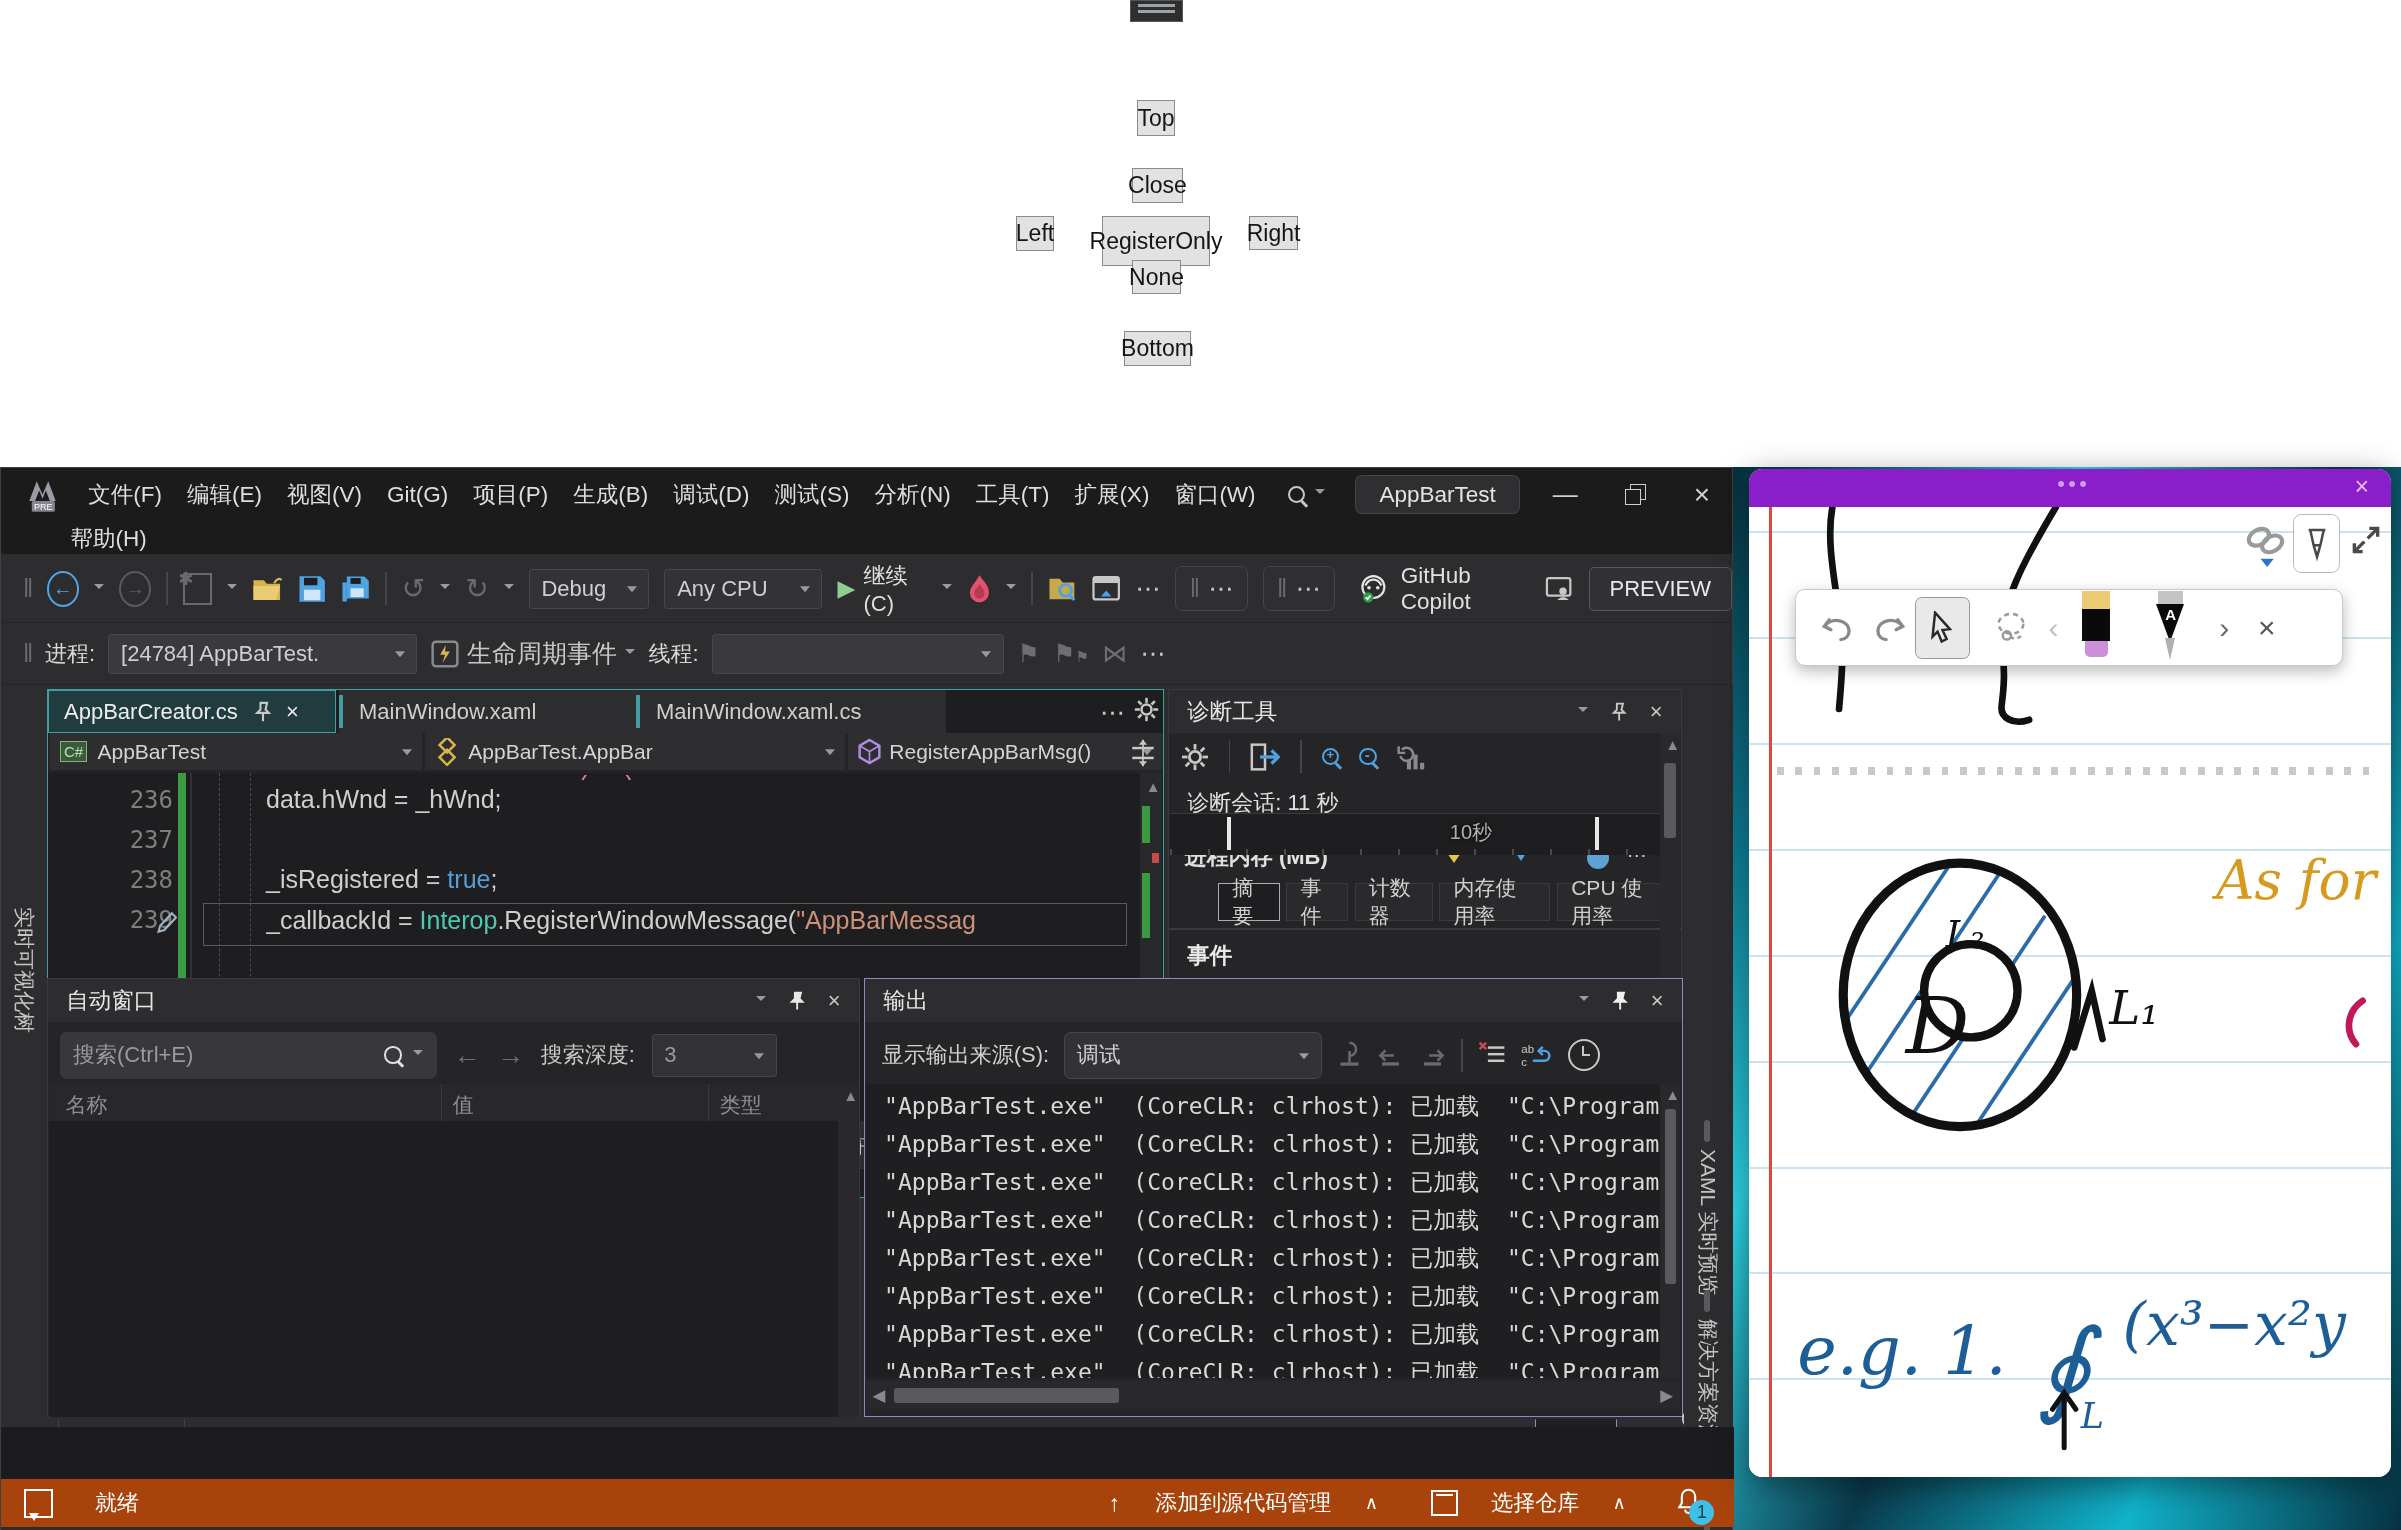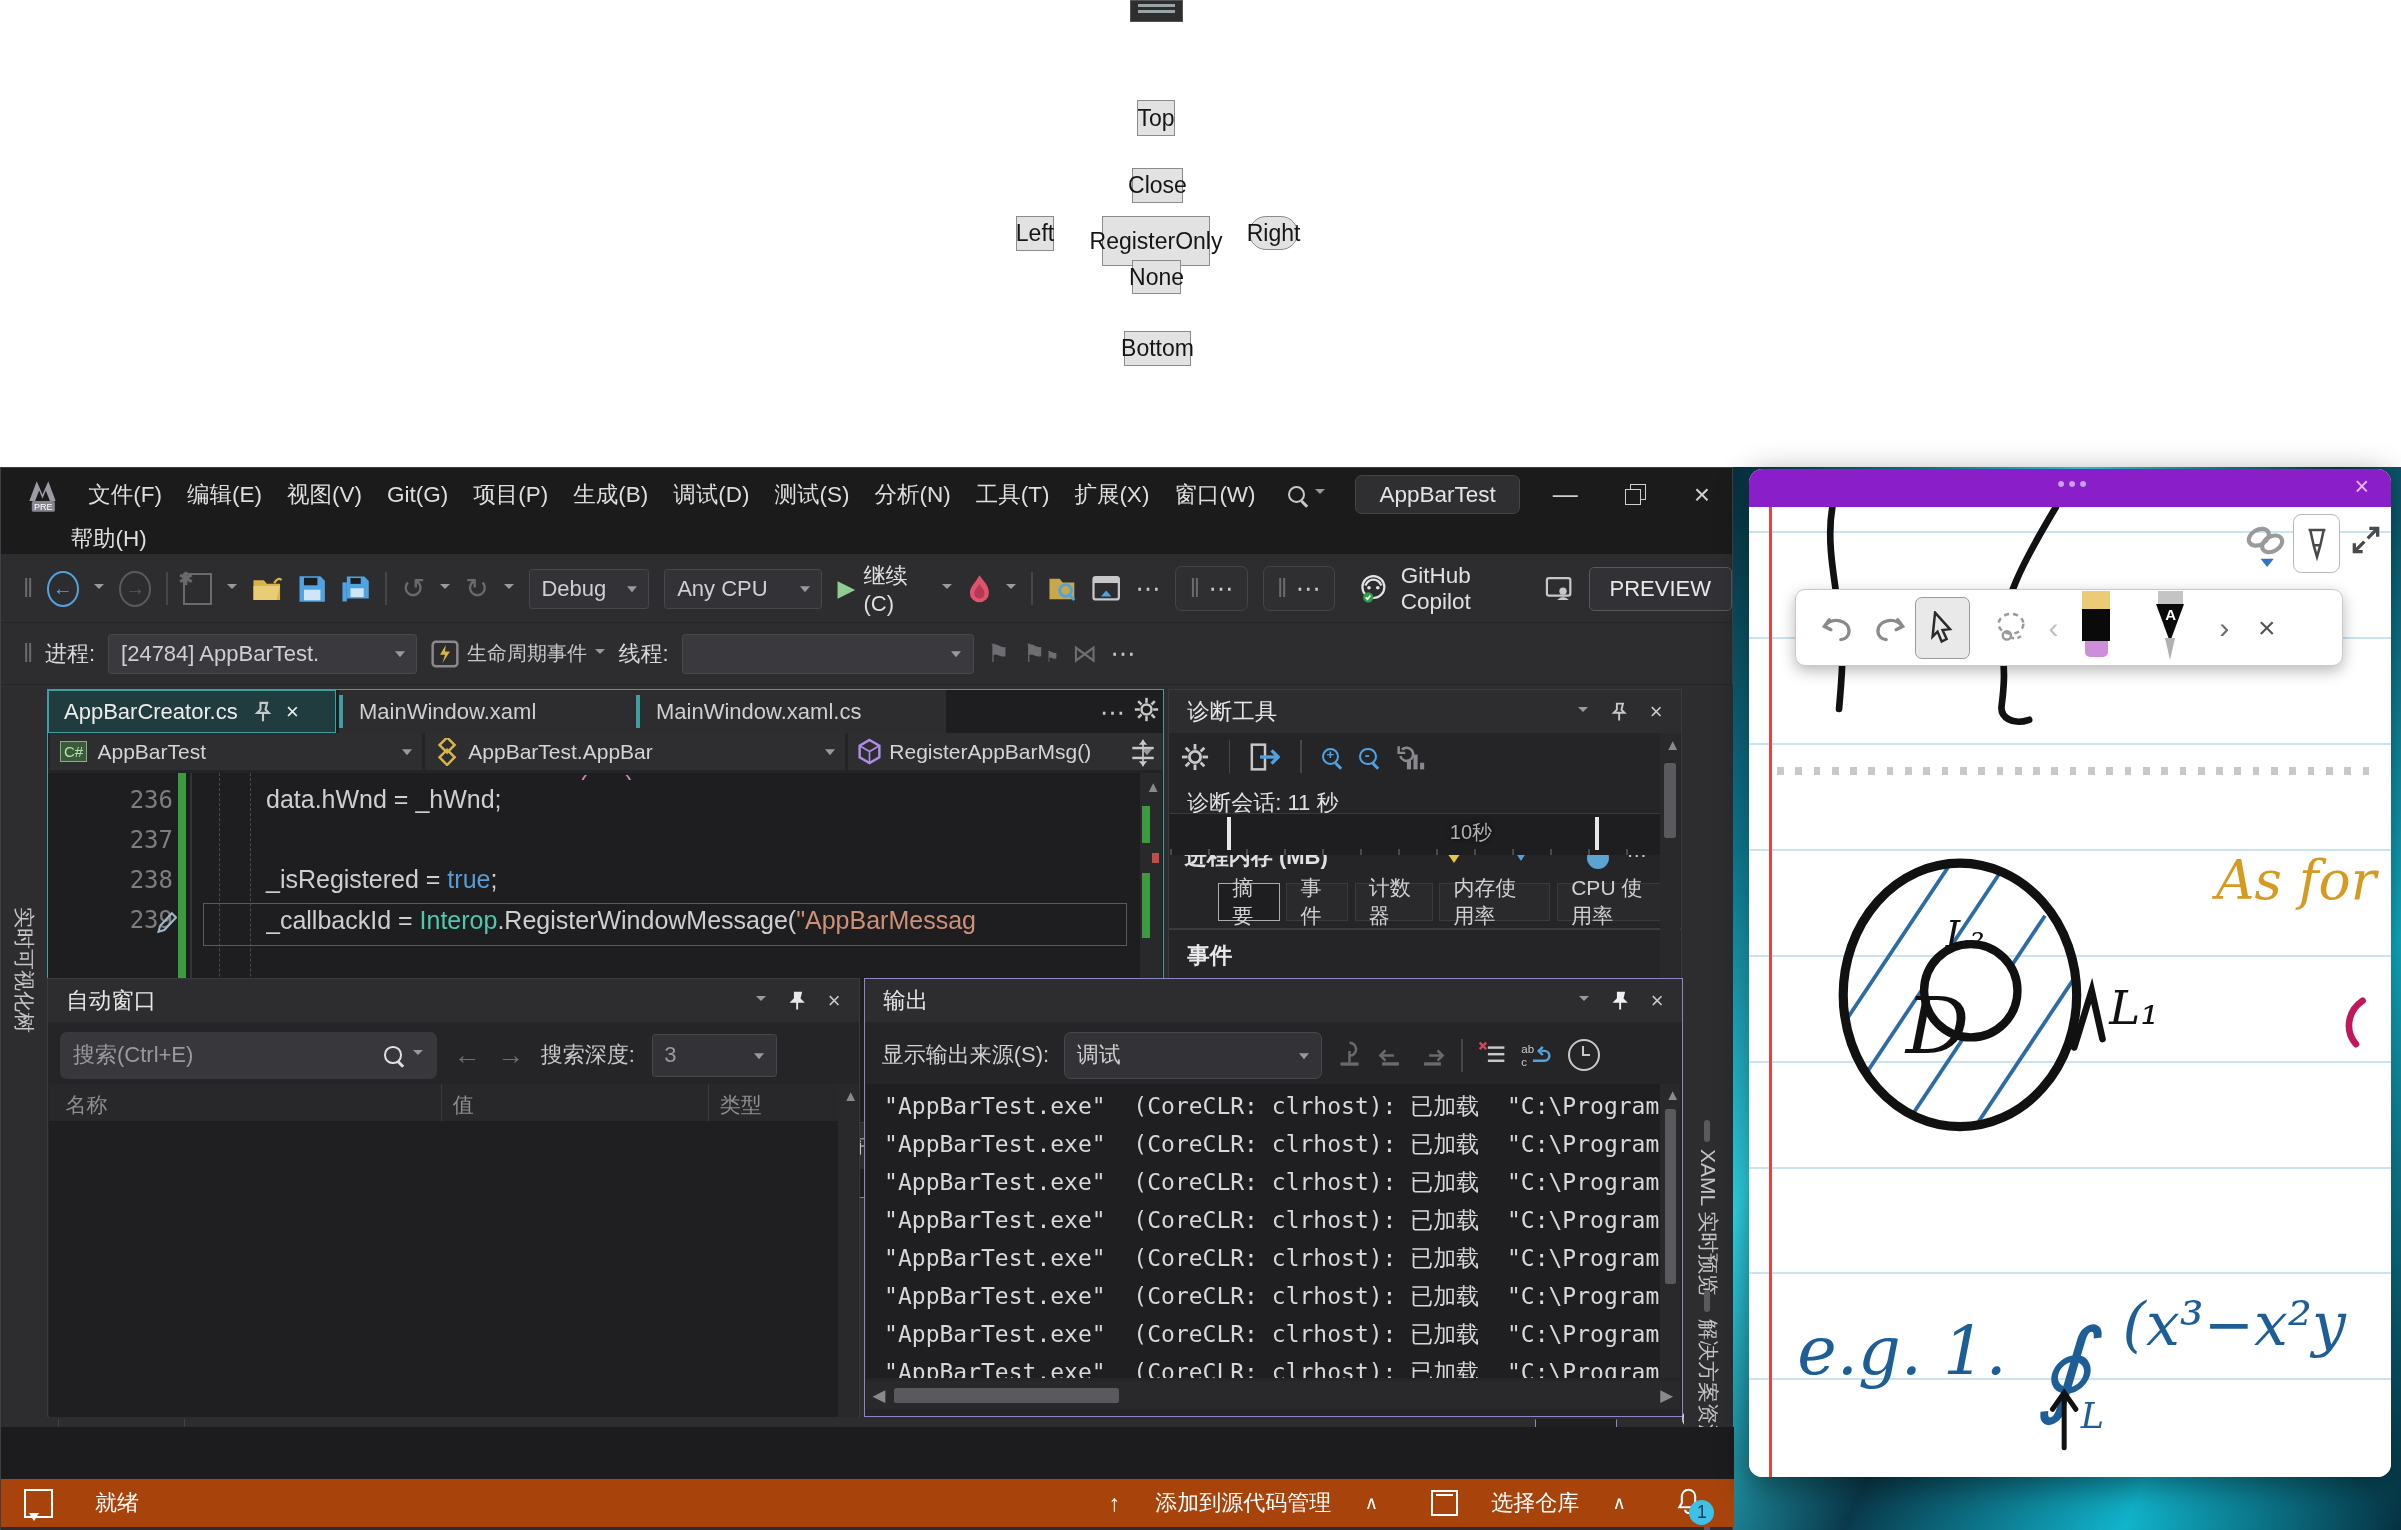--- a/index.html
+++ b/index.html
@@ -76,21 +76,21 @@
 
   <div class="ab" style="left:0;top:0;width:2401px;height:467px;background:#FFFFFF;">
     <div class="ab appbar-chip">
         <i></i>
         <i></i>
       </div>
     <div class="wbtn" style="left:1137px;top:100px;width:38px;height:36px;">Top</div>
     <div class="wbtn" style="left:1132px;top:168px;width:51px;height:35px;">Close</div>
     <div class="wbtn" style="left:1016px;top:216px;width:38px;height:35px;">Left</div>
     <div class="wbtn" style="left:1102px;top:216px;width:108px;height:50px;">RegisterOnly</div>
-    <div class="wbtn" style="left:1249px;top:216px;width:49px;height:34px;border-radius:17px;">Right</div>
+    <div class="wbtn" style="left:1249px;top:216px;width:49px;height:34px;">Right</div>
     <div class="wbtn" style="left:1132px;top:260px;width:49px;height:34px;">None</div>
     <div class="wbtn" style="left:1124px;top:331px;width:67px;height:35px;">Bottom</div>
   </div>
 
   <div class="ab desktop"></div>
 
   <div class="ab" id="vs">
 
     <div class="ab titlebar flex">
       <div class="flex" style="margin-left:25px;">
@@ -226,21 +226,21 @@
       <span style="color:#D8D8D8;font-size:22px;">进程:</span>
       <div class="ddown" style="width:309px;background:#3A3A3E;">
         <span style="overflow:hidden;white-space:nowrap;">[24784] AppBarTest.</span>
           <span class="caret"></span>
       </div>
       <span class="flex" style="gap:8.3px;">
         <svg width="28" height="28" viewBox="0 0 34 34">
             <rect x="2" y="2" width="30" height="30" rx="4" fill="none" stroke="#8A8A8E" stroke-width="3"></rect>
             <path d="M18 6 l-7 12 h6 l-3 10 9-14 h-6 z" fill="#D9B44A"></path>
           </svg>
-        <span style="color:#C8C8C8;font-size:20px;">生命周期事件</span>
+        <span style="color:#C8C8C8;font-size:25px;">生命周期事件</span>
         <span class="caret2"></span>
       </span>
       <span style="color:#D8D8D8;font-size:22px;">线程:</span>
       <div class="ddown" style="width:292px;background:#3A3A3E;">
           <span></span>
           <span class="caret"></span>
         </div>
       <span style="color:#6E6E72;font-size:25px;">⚑</span>
       <span style="color:#6E6E72;font-size:25px;">⚑<i style="font-style:normal;font-size:15px;">⚑</i></span>
       <span style="color:#6E6E72;font-size:25px;">⋈</span>

